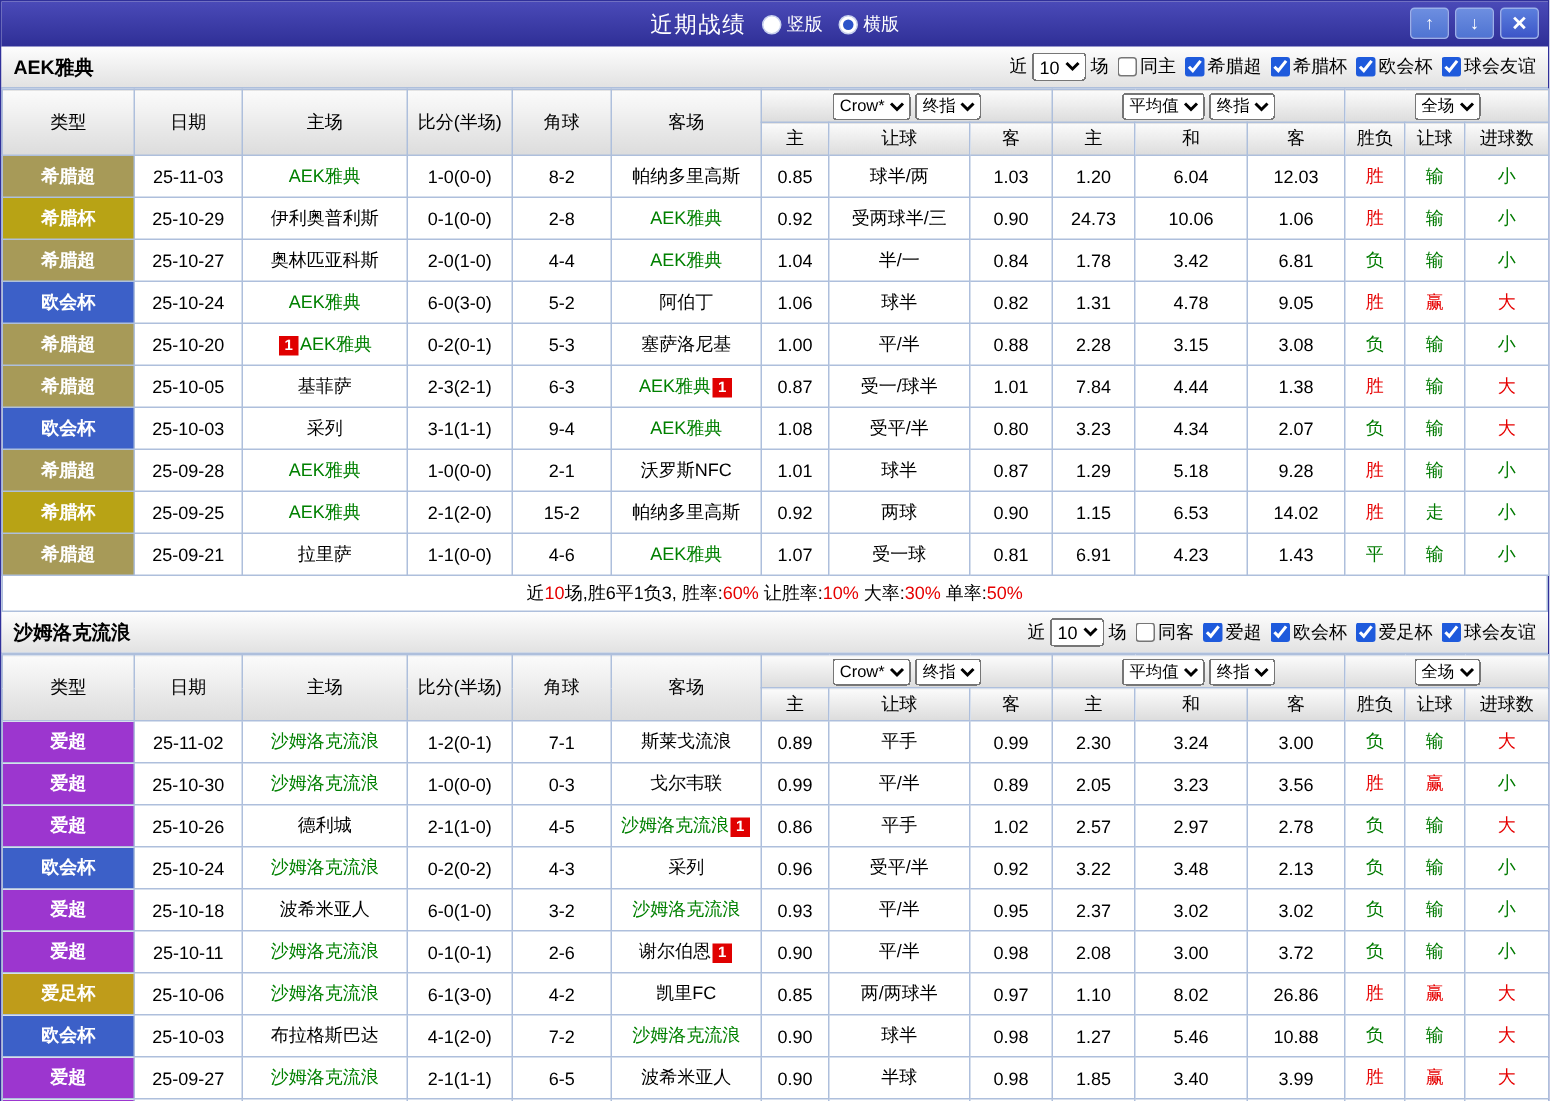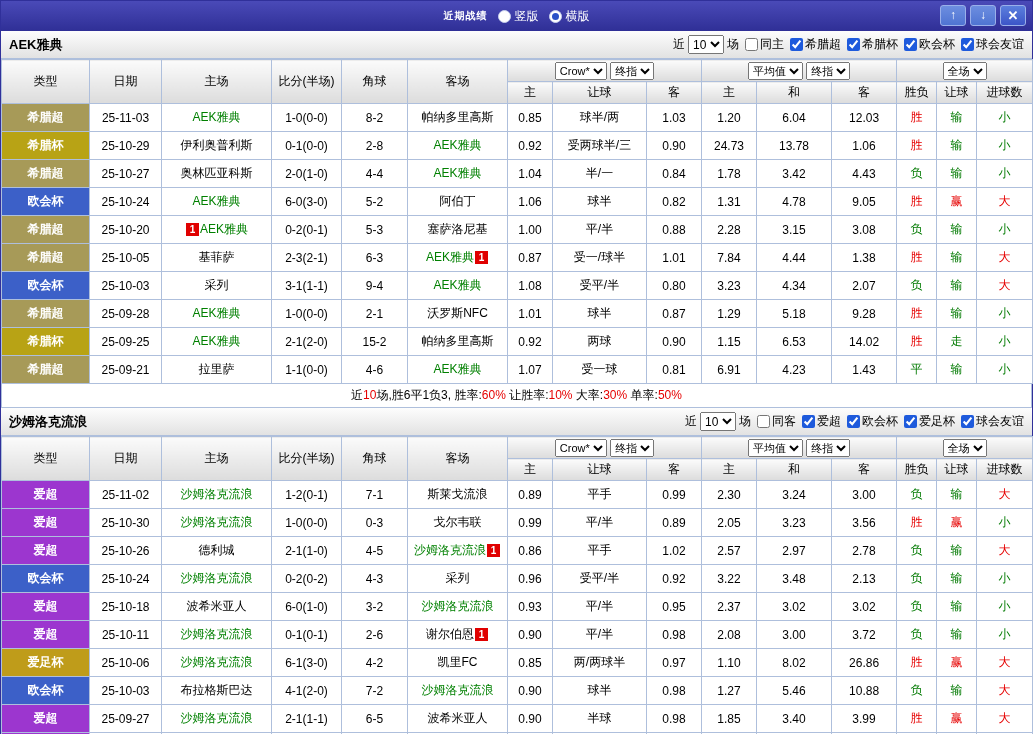--- a/index.html
+++ b/index.html
@@ -1,21 +1,21 @@
 <!DOCTYPE html>
 <html><head>
 <meta charset="utf-8">
 <style>
   html,body{margin:0;padding:0;background:#fff;}
   body{width:1033px;font-family:"Liberation Sans","DejaVu Sans",sans-serif;font-size:12px;color:#000;}
   .window{width:1031px;border:1px solid #30309a;}
   
   .titlebar{height:30px;background:linear-gradient(180deg,#4a4ab8,#2f2f96);display:flex;align-items:center;position:relative;color:#fff;}
   .tb-center{flex:1;display:flex;justify-content:center;align-items:center;gap:10px;}
-  .tb-title{font-size:10px;font-weight:bold;letter-spacing:1px;}
+  .tb-title{font-size:15px;font-weight:normal;letter-spacing:1px;}
   .radio{display:inline-flex;align-items:center;gap:4px;cursor:pointer;}
   .rdot{width:11px;height:11px;border-radius:50%;background:#fff;border:1px solid #c9d2ee;position:relative;display:inline-block;}
   .rdot.sel::after{content:"";position:absolute;inset:2px;border-radius:50%;background:#2a52c8;}
   .tb-btns{position:absolute;right:6px;top:4px;display:flex;gap:4px;}
   .tb-btn{width:26px;height:21px;border:1px solid #9ab0ea;border-radius:3px;background:linear-gradient(180deg,#6d8ee0,#4f74d2);color:#fff;font-size:12px;line-height:19px;text-align:center;cursor:pointer;padding:0;}
   .tb-btn.close{font-size:13px;font-weight:bold;background:linear-gradient(180deg,#5b7fdd,#3c55c8);}
   
   .section-bar{height:27px;background:linear-gradient(180deg,#fdfdfd,#e2e2e2);border-bottom:1px solid #aebfdc;display:flex;align-items:center;justify-content:space-between;padding:0 8px;}
   .team-name{font-size:13px;font-weight:bold;}
   .filters{display:flex;align-items:center;gap:3px;}
@@ -158,39 +158,39 @@
             <td class="lg" style="background: rgb(184, 163, 21);">希腊杯</td>
             <td>25-10-29</td>
             <td><span>伊利奥普利斯</span></td>
             <td>0-1(0-0)</td>
             <td>2-8</td>
             <td><span class="tgreen">AEK雅典</span></td>
             <td>0.92</td>
             <td>受两球半/三</td>
             <td>0.90</td>
             <td>24.73</td>
-            <td>13.78</td>
+            <td>10.06</td>
             <td>1.06</td>
             <td style="color: rgb(230, 0, 0);">胜</td>
             <td style="color: rgb(0, 122, 0);">输</td>
             <td style="color: rgb(0, 122, 0);">小</td>
           </tr>
           <tr>
             <td class="lg" style="background: rgb(167, 154, 88);">希腊超</td>
             <td>25-10-27</td>
             <td><span>奥林匹亚科斯</span></td>
             <td>2-0(1-0)</td>
             <td>4-4</td>
             <td><span class="tgreen">AEK雅典</span></td>
             <td>1.04</td>
             <td>半/一</td>
             <td>0.84</td>
             <td>1.78</td>
             <td>3.42</td>
-            <td>4.43</td>
+            <td>6.81</td>
             <td style="color: rgb(0, 122, 0);">负</td>
             <td style="color: rgb(0, 122, 0);">输</td>
             <td style="color: rgb(0, 122, 0);">小</td>
           </tr>
           <tr>
             <td class="lg" style="background: rgb(60, 96, 200);">欧会杯</td>
             <td>25-10-24</td>
             <td><span class="tgreen">AEK雅典</span></td>
             <td>6-0(3-0)</td>
             <td>5-2</td>

